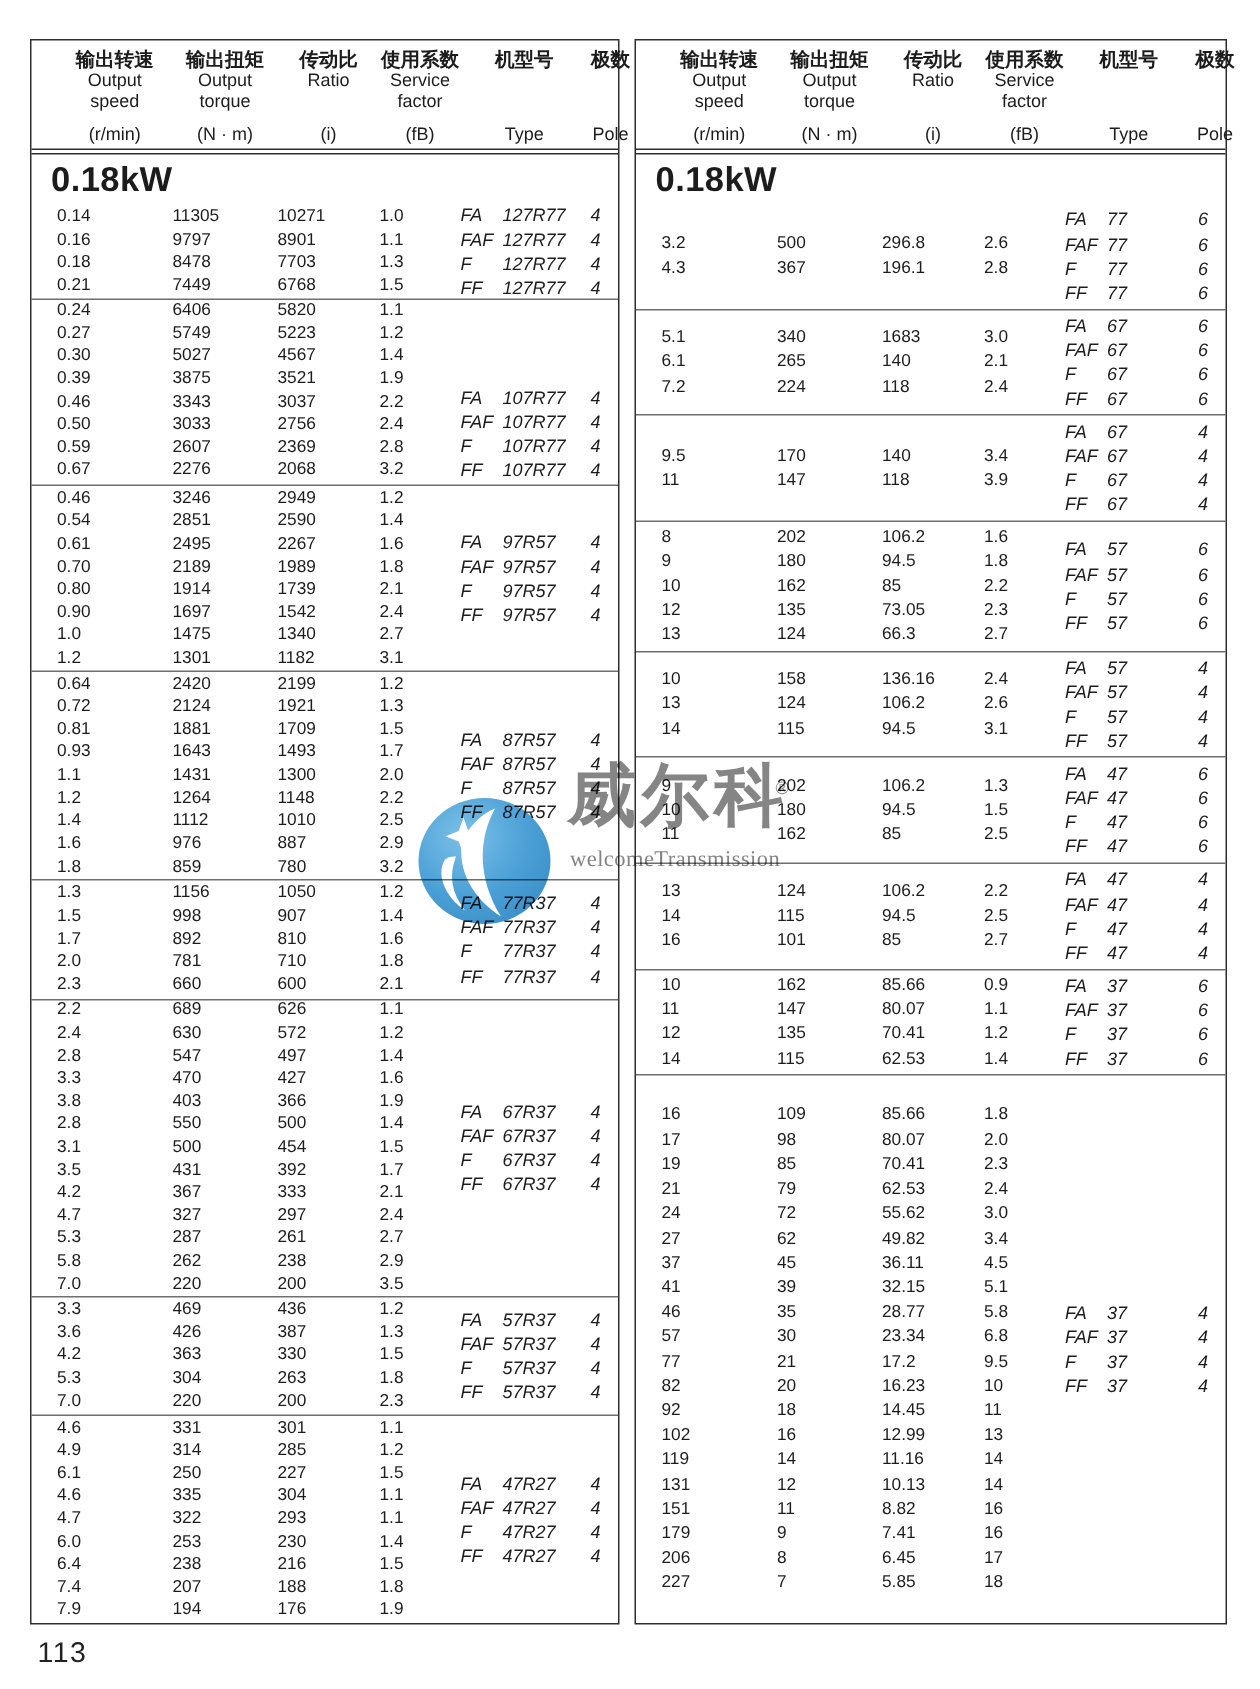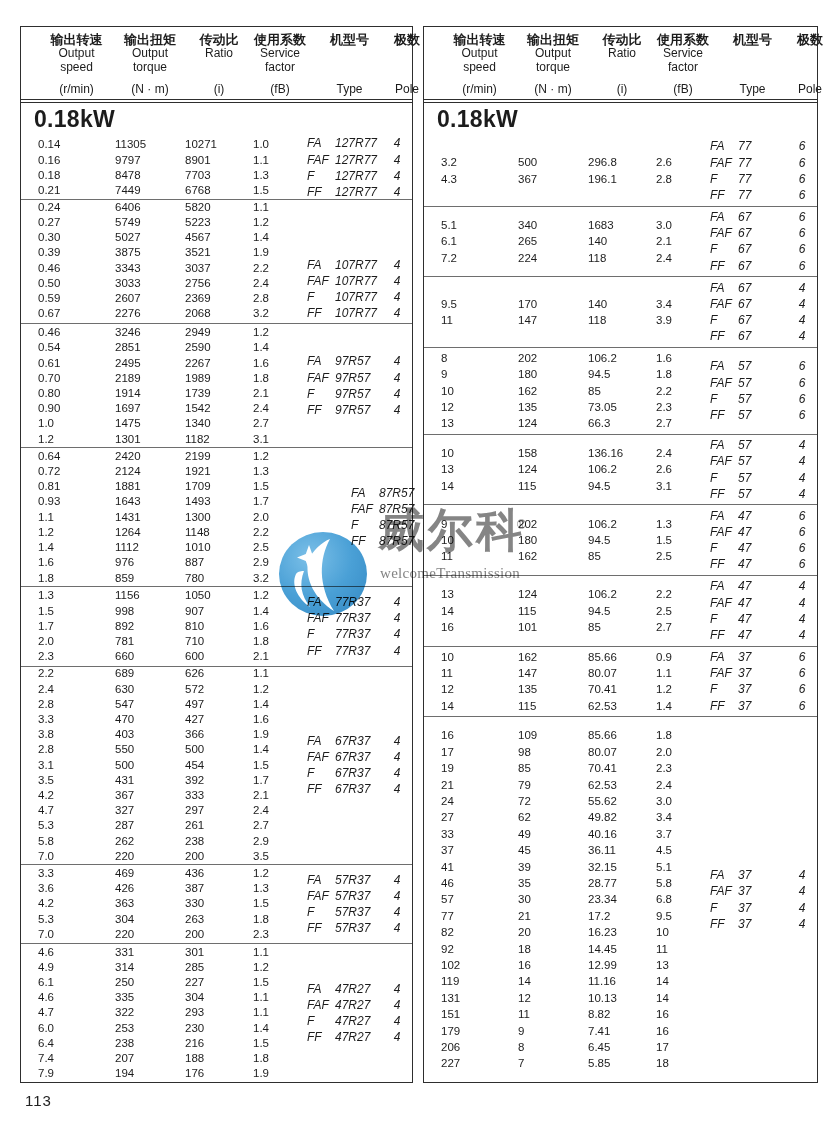--- a/index.html
+++ b/index.html
@@ -36,21 +36,21 @@
   .rows { width:286px; flex:none; }
   .row { display:grid; grid-template-columns:77px 70px 68px 54px; padding-left:17px; }
   .cell { font-size:11.5px; line-height:15.2px; white-space:nowrap; }
   .panel-right .cell { line-height:16.4px; }
 
   .types { flex:1; display:grid; grid-template-columns:1fr 30px; align-content:center;font-style:italic; }
   .tcell { font-size:12px; line-height:16.2px; white-space:nowrap; }
   .tcell .prefix { display:inline-block; width:28px; }
   .pcell { font-size:12px; line-height:16.2px; text-align:center; }
 
-  .page-number { position:absolute; left:25px; top:1092px; font-size:15px; letter-spacing:1px; color:#222; }
+  .page-number { position:absolute; left:25px; top:1092px; font-size:19px; letter-spacing:1px; color:#222; }
 
   
   .watermark { position:absolute; left:0; top:0; width:840px; height:1126px; pointer-events:none; mix-blend-mode:multiply; }
   .wm-logo { position:absolute; left:278px; top:531px; width:90px; height:86px; }
   .wm-zh { position:absolute; left:378px; top:504px; font-size:46px; font-weight:bold; letter-spacing:3px;
     color:rgba(112,112,112,0.85); line-height:52px; white-space:nowrap; }
   .wm-reg { position:absolute; left:517px; top:518px; font-size:12px; color:rgba(112,112,112,0.85); }
   .wm-en { position:absolute; left:380px; top:565px; font-size:15px; font-family:"Liberation Serif", serif;
     color:rgba(118,118,118,0.9); letter-spacing:0.3px; white-space:nowrap;text-align:center; }
 </style>
@@ -262,21 +262,21 @@
               <div class="tcell"><span class="prefix">FA</span><span>97R57</span></div>
               <div class="pcell">4</div>
               <div class="tcell"><span class="prefix">FAF</span><span>97R57</span></div>
               <div class="pcell">4</div>
               <div class="tcell"><span class="prefix">F</span><span>97R57</span></div>
               <div class="pcell">4</div>
               <div class="tcell"><span class="prefix">FF</span><span>97R57</span></div>
               <div class="pcell">4</div>
             </div>
           </div>
-          <div class="group" style="flex-grow: 9; gap: 44px;">
+          <div class="group" style="flex-grow: 9;">
             <div class="rows">
               <div class="row">
                 <div class="cell">0.64</div>
                 <div class="cell">2420</div>
                 <div class="cell">2199</div>
                 <div class="cell">1.2</div>
               </div>
               <div class="row">
                 <div class="cell">0.72</div>
                 <div class="cell">2124</div>
@@ -927,26 +927,20 @@
                 <div class="cell">24</div>
                 <div class="cell">72</div>
                 <div class="cell">55.62</div>
                 <div class="cell">3.0</div>
               </div>
               <div class="row">
                 <div class="cell">27</div>
                 <div class="cell">62</div>
                 <div class="cell">49.82</div>
                 <div class="cell">3.4</div>
-              </div>
-              <div class="row">
-                <div class="cell">33</div>
-                <div class="cell">49</div>
-                <div class="cell">40.16</div>
-                <div class="cell">3.7</div>
               </div>
               <div class="row">
                 <div class="cell">37</div>
                 <div class="cell">45</div>
                 <div class="cell">36.11</div>
                 <div class="cell">4.5</div>
               </div>
               <div class="row">
                 <div class="cell">41</div>
                 <div class="cell">39</div>

